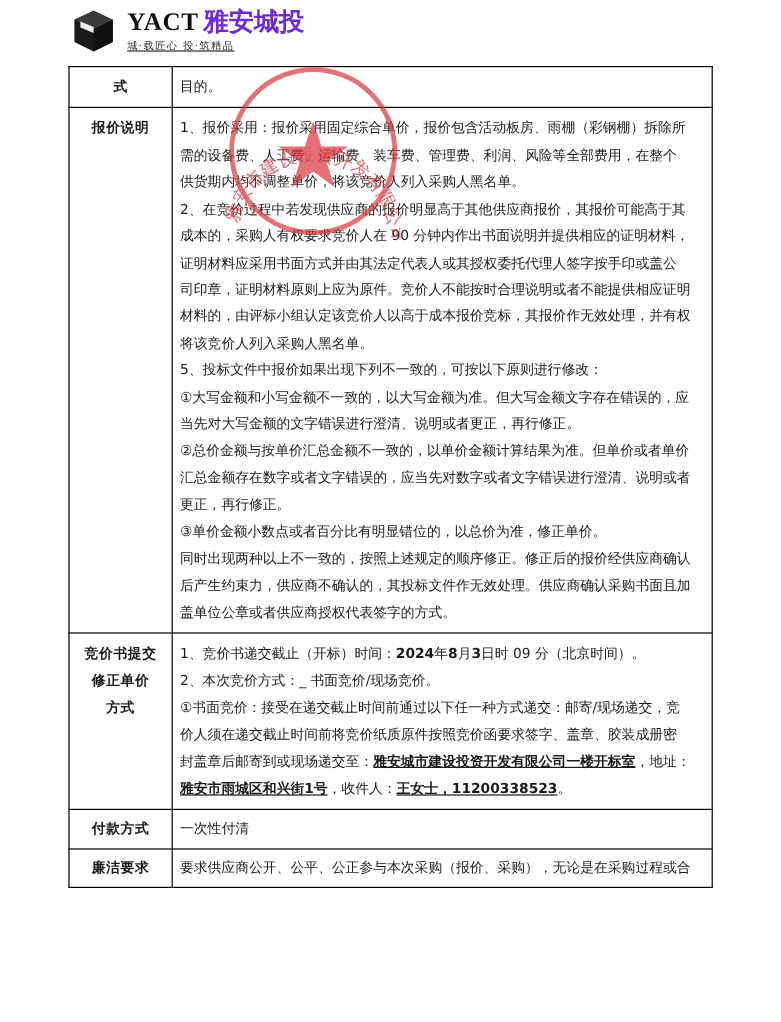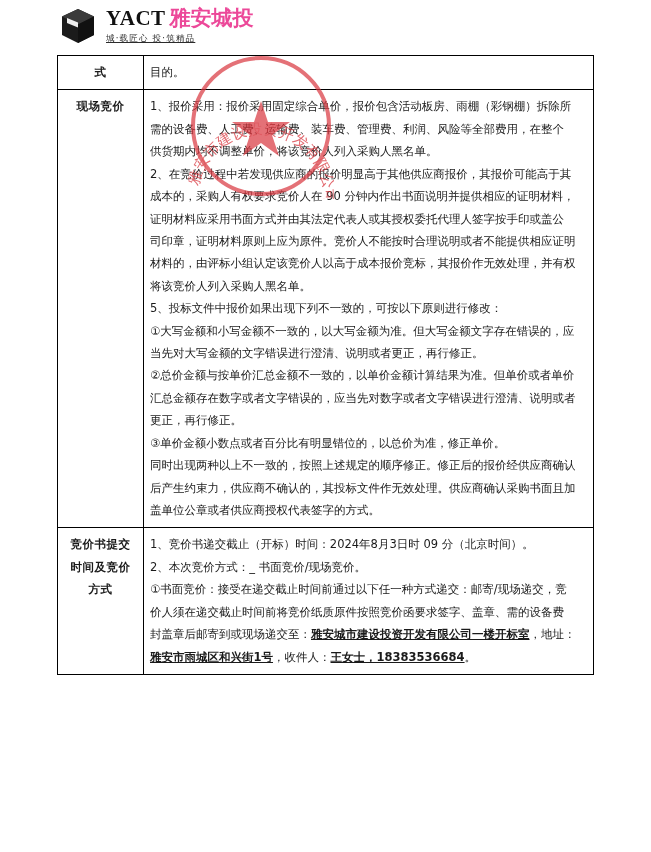--- a/index.html
+++ b/index.html
@@ -46,21 +46,21 @@
     font-size: 21px;
     font-weight: bold;
     letter-spacing: 0.5px;
     color: #111;
     line-height: 1;
   }
   .brand-cn {
     font-family: "DejaVu Sans", sans-serif;
     font-size: 21px;
     font-weight: bold;
-    color: #ec4899;
+    color: #6d28d9;
     line-height: 1;
     margin-left: 4px;
   }
   .brand-top {
     display: flex;
     align-items: baseline;
   }
   .brand-slogan {
     font-size: 8.5px;
     color: #2b2b2b;
@@ -101,21 +101,21 @@
   .body-cell p + p {
     margin-top: 0px;
   }
   .tight {
     line-height: 1.9;
   }
   .row-small td {
     line-height: 1.8;
   }
   b {
-    font-weight: normal;
+    font-weight: bold;
   }
   .u-bold {
     font-weight: bold;
     text-decoration: underline;
   }
   
   .seal {
     position: absolute;
     left: 188px;
     top: 53px;
@@ -158,21 +158,21 @@
       </colgroup>
     <tbody>
       <tr>
         <td class="label-cell">式</td>
         <td class="body-cell">
           <p>目的。</p>
         </td>
       </tr>
 
       <tr>
-        <td class="label-cell">现场竞价</td>
+        <td class="label-cell">报价说明</td>
         <td class="body-cell">
           <p>1、报价采用：报价采用固定综合单价，报价包含活动板房、雨棚（彩钢棚）拆除所</p>
           <p>需的设备费、人工费、运输费、装车费、管理费、利润、风险等全部费用，在整个</p>
           <p>供货期内均不调整单价，将该竞价人列入采购人黑名单。</p>
           <p>2、在竞价过程中若发现供应商的报价明显高于其他供应商报价，其报价可能高于其</p>
           <p>成本的，采购人有权要求竞价人在 90 分钟内作出书面说明并提供相应的证明材料，</p>
           <p>证明材料应采用书面方式并由其法定代表人或其授权委托代理人签字按手印或盖公</p>
           <p>司印章，证明材料原则上应为原件。竞价人不能按时合理说明或者不能提供相应证明</p>
           <p>材料的，由评标小组认定该竞价人以高于成本报价竞标，其报价作无效处理，并有权</p>
           <p>将该竞价人列入采购人黑名单。</p>
@@ -184,39 +184,51 @@
           <p>更正，再行修正。</p>
           <p>③单价金额小数点或者百分比有明显错位的，以总价为准，修正单价。</p>
           <p>同时出现两种以上不一致的，按照上述规定的顺序修正。修正后的报价经供应商确认</p>
           <p>后产生约束力，供应商不确认的，其投标文件作无效处理。供应商确认采购书面且加</p>
           <p>盖单位公章或者供应商授权代表签字的方式。</p>
         </td>
       </tr>
 
       <tr>
         <td class="label-cell" style="white-space:pre-line;">竞价书提交
-时间及竞价
+修正单价
 方式</td>
         <td class="body-cell tight">
           <p>
             <span>1、竞价书递交截止（开标）时间：</span><b>2024</b><span>年</span><b>8</b><span>月</span><b>3</b><span>日</span><span>时 09 分（北京时间）。</span>
           </p>
           <p>2、本次竞价方式：_ 书面竞价/现场竞价。</p>
           <p>①书面竞价：接受在递交截止时间前通过以下任一种方式递交：邮寄/现场递交，竞</p>
-          <p>价人须在递交截止时间前将竞价纸质原件按照竞价函要求签字、盖章、需的设备费</p>
+          <p>价人须在递交截止时间前将竞价纸质原件按照竞价函要求签字、盖章、胶装成册密</p>
           <p>
             <span>封盖章后邮寄到或现场递交至：</span><span class="u-bold">雅安城市建设投资开发有限公司一楼开标室</span><span>，地址：</span>
           </p>
           <p>
-            <span class="u-bold">雅安市雨城区和兴街1号</span><span>，收件人：</span><span class="u-bold">王女士，18383536684</span><span>。</span>
+            <span class="u-bold">雅安市雨城区和兴街1号</span><span>，收件人：</span><span class="u-bold">王女士，11200338523</span><span>。</span>
           </p>
         </td>
       </tr>
 
-
+      <tr class="row-small">
+        <td class="label-cell">付款方式</td>
+        <td class="body-cell">
+          <p>一次性付清</p>
+        </td>
+      </tr>
+
+      <tr class="row-small">
+        <td class="label-cell">廉洁要求</td>
+        <td class="body-cell">
+          <p>要求供应商公开、公平、公正参与本次采购（报价、采购），无论是在采购过程或合</p>
+        </td>
+      </tr>
     </tbody>
   </table>
 
   <div class="seal">
     <svg viewBox="0 0 146 146" width="146" height="146">
       <circle cx="73" cy="73" r="68" fill="none" stroke="#d8343c" stroke-width="4" opacity="0.85"></circle>
       <path id="sealarc" d="M 73,145 m -64,0 a 64,64 0 1,1 128,0" fill="none"></path>
       <text font-size="15" fill="#d8343c" font-family="'DejaVu Sans',sans-serif" opacity="0.9">
         <textPath href="#sealarc" startOffset="6%">雅安市建设投资开发有限公司</textPath>
       </text>

